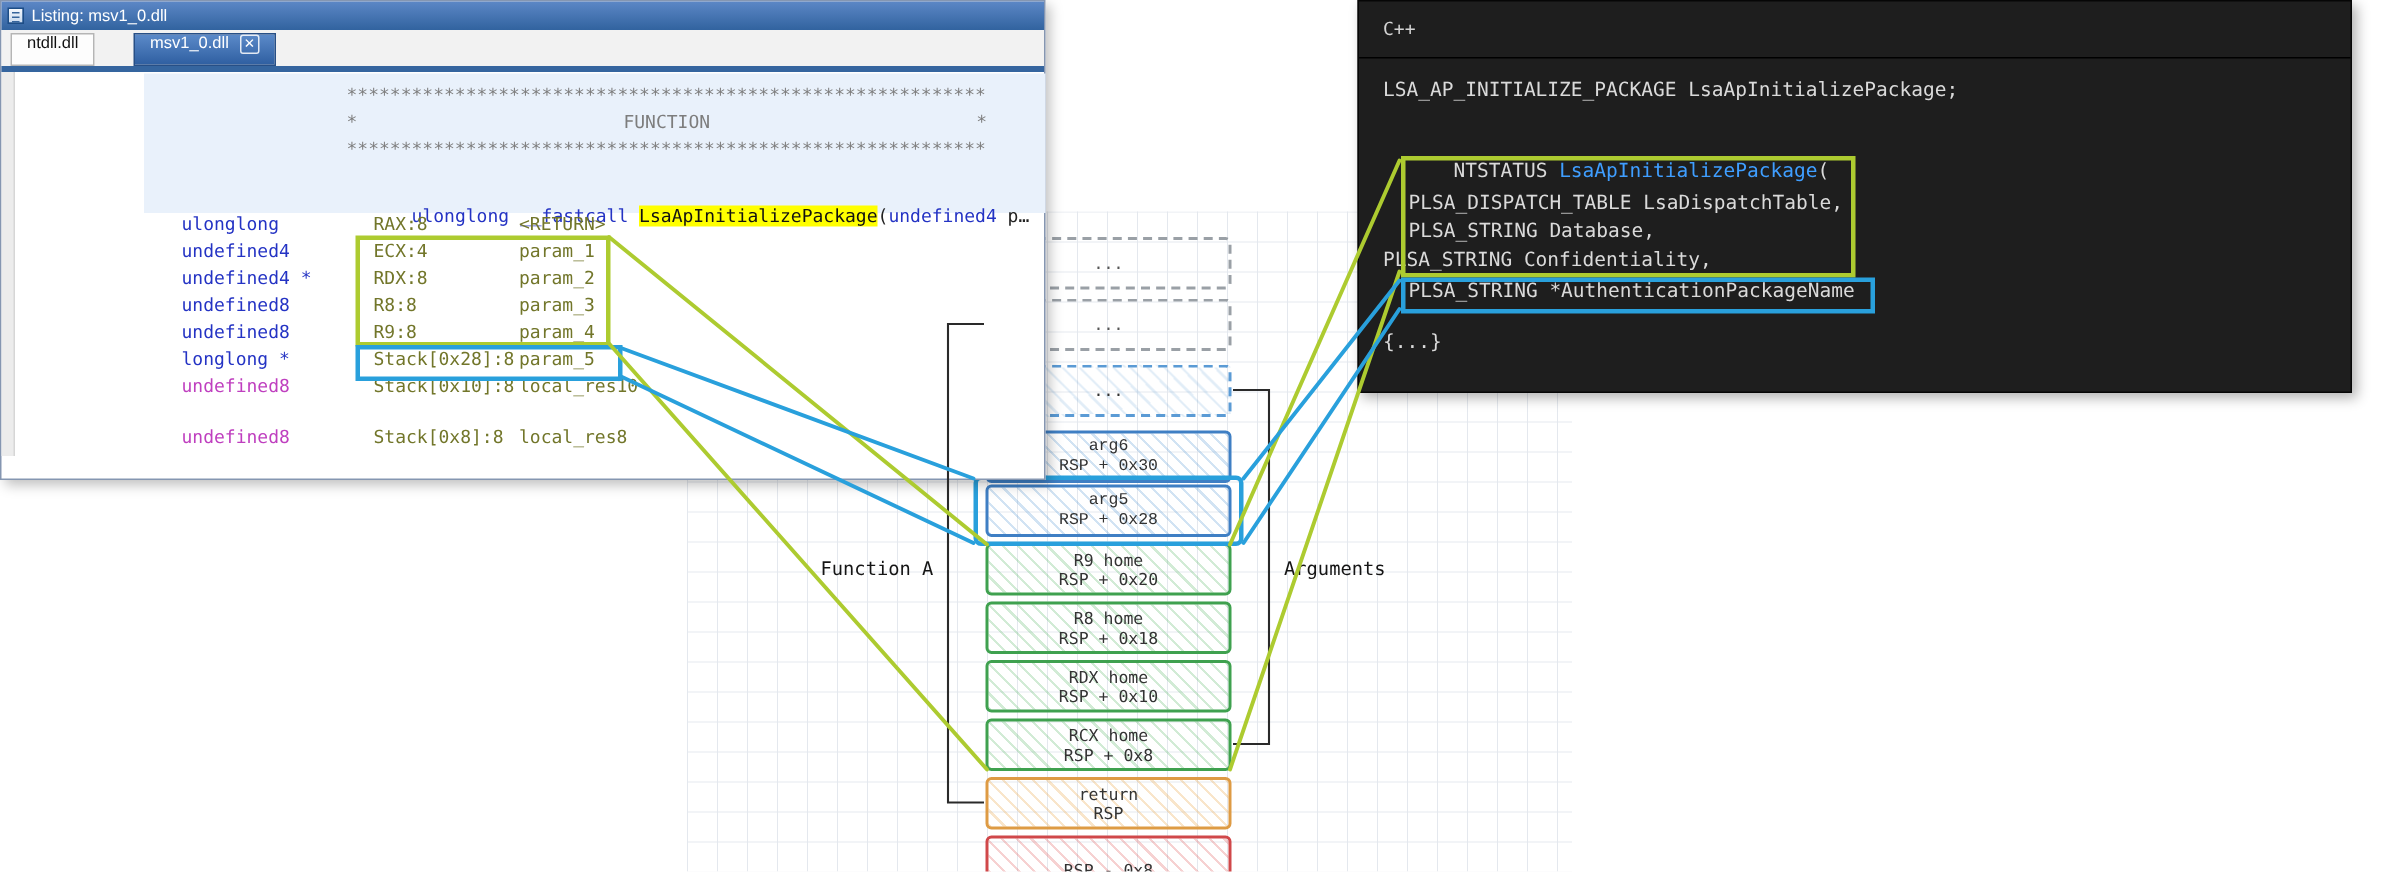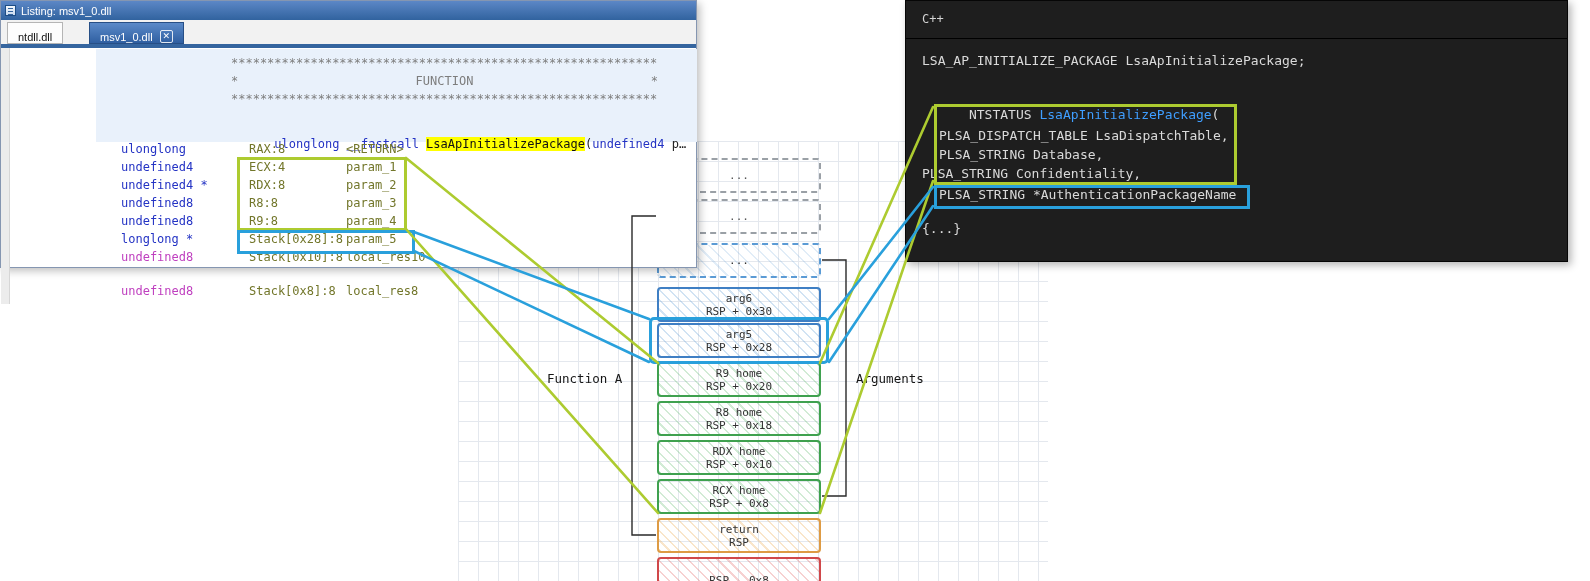--- a/index.html
+++ b/index.html
@@ -9,32 +9,32 @@
 
   
   .grid { position:absolute; left:458px; top:141px; width:590px; height:440px; z-index:0;
           background-color:#ffffff;
           background-image:
             linear-gradient(to right, #e4e8ee 1px, transparent 1px),
             linear-gradient(to bottom, #e4e8ee 1px, transparent 1px);
           background-size:20px 20px; }
 
   
-  .gwin { position:absolute; left:0; top:0; width:697px; height:268px; z-index:3;
+  .gwin { position:absolute; left:0; top:0; width:697px; height:320px; z-index:3;
           background:#ffffff; border:1px solid #8596b1; box-shadow:3px 3px 8px rgba(0,0,0,.25); }
   .gtitle { position:absolute; left:0; top:0; right:0; height:19px;
             background:linear-gradient(#5c87c6,#31639f); color:#fff;
             display:flex; align-items:center; gap:5px; padding-left:4px;
             font:11px "Liberation Sans", sans-serif; }
   .gticon { width:11px; height:11px; background:linear-gradient(#f4f8fd,#c9daee);
             border:1px solid #1d4d86; position:relative; flex:0 0 auto; }
   .gticon::before { content:""; position:absolute; left:2px; right:2px; top:2px; height:1px;
             background:#35649c; box-shadow:0 3px 0 #35649c, 0 6px 0 #35649c; }
   .gtabs { position:absolute; left:0; top:19px; right:0; height:24px; background:#f2f2f2; }
-  .gtab  { position:absolute; top:2px; height:22px; display:flex; align-items:flex-end;
+  .gtab  { position:absolute; top:2px; height:22px; display:flex; align-items:flex-start;
            padding:0 10px; font:11px "Liberation Sans", sans-serif; }
   .gtab.inactive { left:6px; background:#fdfdfd; border:1px solid #b5b5b5; color:#111; }
   .gtab.active   { left:88px; background:linear-gradient(#5b8ac9,#2f5fa1); color:#fff;
                    border:1px solid #274f86; gap:7px; }
   .gclose { font-size:9px; line-height:9px; border:1px solid rgba(255,255,255,.85);
             border-radius:2px; padding:1px 2px; cursor:default; }
   .gstrip { position:absolute; left:0; top:43px; right:0; height:4px; background:#35659f; }
   .ggutter{ position:absolute; left:0; top:47px; width:9px; height:256px;
             background:#ececec; border-right:1px solid #d6d6d6; }
   .gplate { position:absolute; left:95px; top:48px; width:601px; height:93px; background:#e9f1fb; }
@@ -69,21 +69,21 @@
   
   .slot { position:absolute; left:657px; width:164px; height:35px; z-index:2;
           display:flex; flex-direction:column; align-items:center; justify-content:center;
           font:11px "DejaVu Sans Mono", monospace; line-height:13px; color:#333;
           text-align:center; border-radius:4px; }
   .slot span:empty { display:none; }
   .s-dgray { border:2px dashed #9aa0a6; color:#555; }
   .s-dblue { border:2px dashed #5b9bd5;
              background:repeating-linear-gradient(45deg, rgba(91,155,213,.18) 0 1.5px, transparent 1.5px 8px); }
   .s-blue  { border:2px solid #3f7fc4;
-             background:repeating-linear-gradient(45deg, rgba(91,155,213,.28) 0 1.5px, transparent 1.5px 7px); }
+             background:repeating-linear-gradient(45deg, rgba(91,155,213,.28) 0 1.5px, transparent 1.5px 7px);font-family:Liberation Mono, monospace; }
   .s-green { border:2px solid #3fa14f;
              background:repeating-linear-gradient(45deg, rgba(92,184,105,.28) 0 1.5px, transparent 1.5px 7px); }
   .s-orange{ border:2px solid #de9b44;
              background:repeating-linear-gradient(45deg, rgba(235,170,80,.30) 0 1.5px, transparent 1.5px 7px); }
   .s-red   { border:2px solid #d0484a; height:46px;
              background:repeating-linear-gradient(45deg, rgba(224,90,90,.28) 0 1.5px, transparent 1.5px 7px); }
   .slot-hl { position:absolute; left:649px; top:317px; width:180px; height:47px;
              border:3px solid #29a0dc; border-radius:5px; z-index:2; }
   .dlabel { position:absolute; font:12.5px "DejaVu Sans Mono", monospace; color:#151515; z-index:2; white-space:pre; }
 

